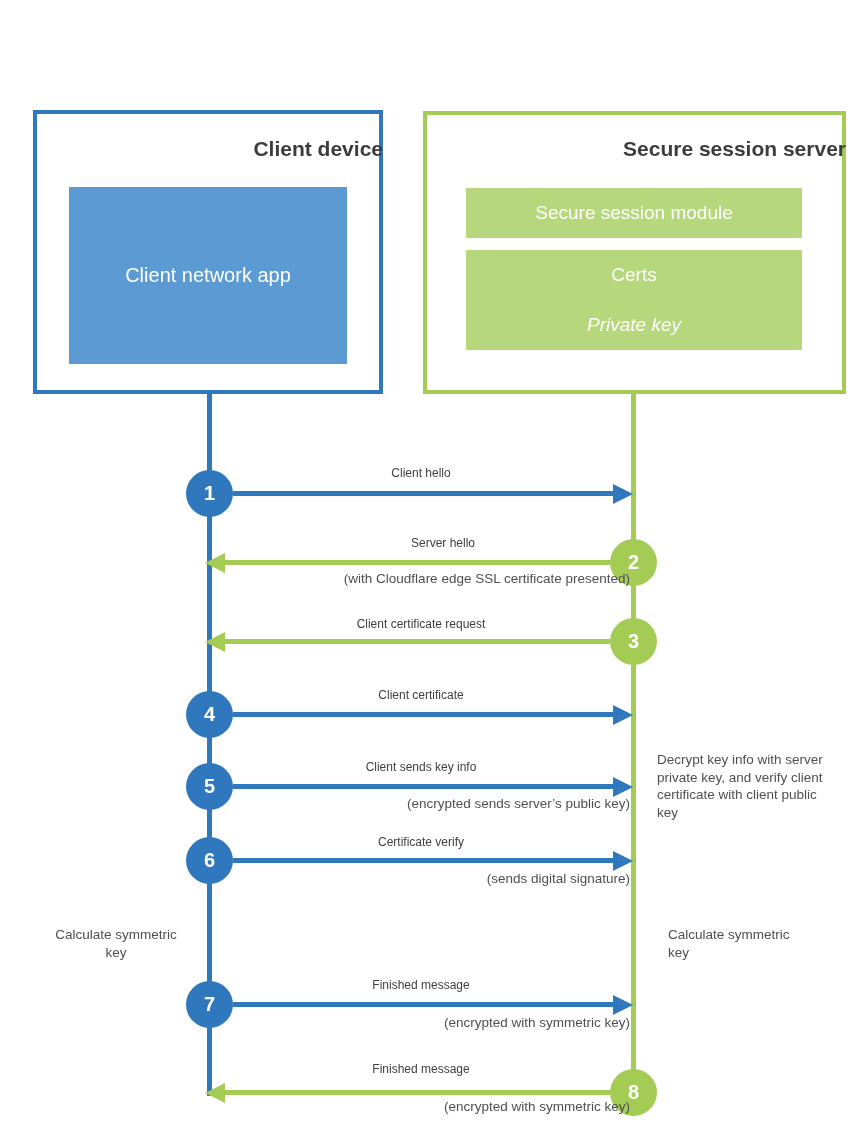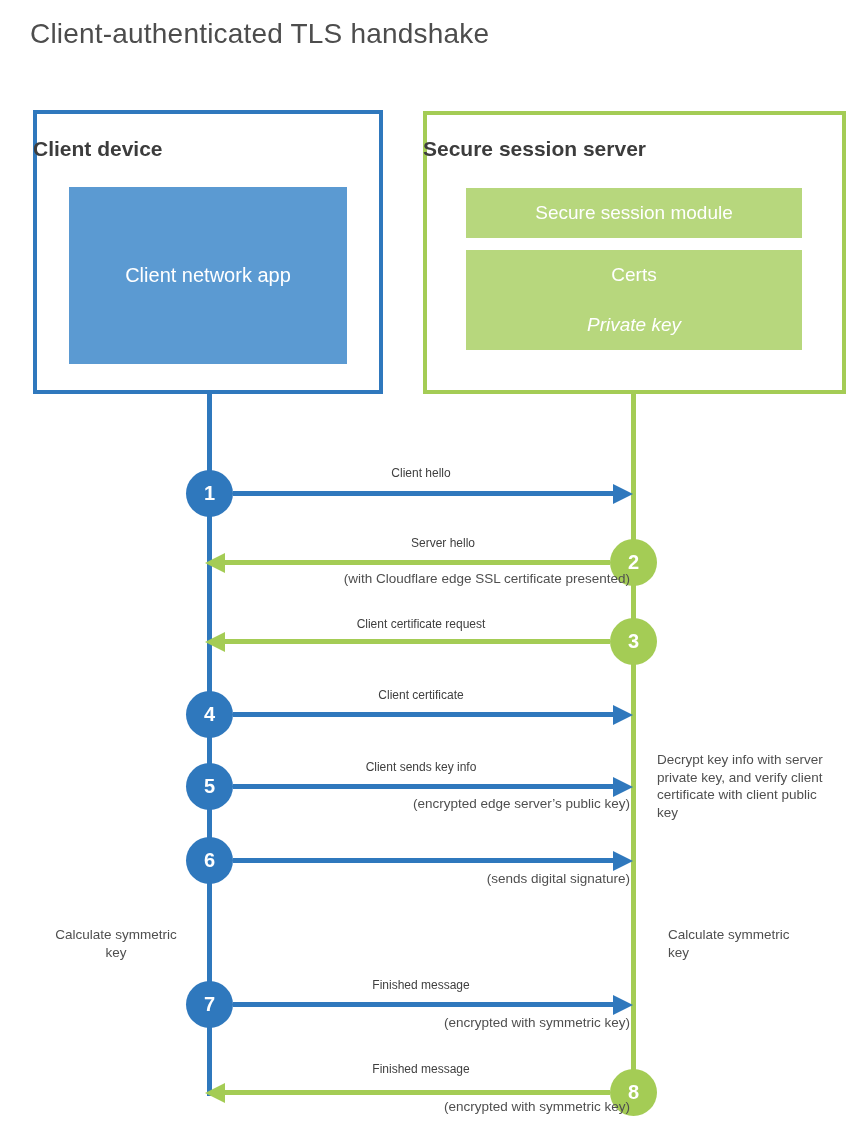--- a/index.html
+++ b/index.html
@@ -24,21 +24,21 @@
   .title {
     position:absolute; left:30px; top:18px;
     font-size:28px; font-weight:300; color:var(--title-gray);
     letter-spacing:0.2px;
   }
   
   .actor-box { position:absolute; background:#fff; }
   .client-box { left:33px; top:110px; width:350px; height:284px; border:4px solid var(--blue); }
   .server-box { left:423px; top:111px; width:423px; height:283px; border:4px solid var(--green); }
   .actor-heading {
-    position:absolute; text-align:left;
+    position:absolute; text-align:right;
     font-size:21px; font-weight:bold; color:var(--heading-gray);
   }
   .client-heading { left:33px; top:137px; width:350px; }
   .server-heading { left:423px; top:137px; width:423px; }
   .app-rect {
     position:absolute; left:69px; top:187px; width:278px; height:177px;
     background:var(--blue-fill);
     display:flex; align-items:center; justify-content:center;
   }
   .app-rect span {
@@ -88,21 +88,20 @@
   }
   .decrypt-note { left:657px; top:751px; width:178px; text-align:left; }
   .calc-left  { left:55px;  top:926px; width:122px; text-align:center; }
   .calc-right { left:668px; top:926px; width:122px; text-align:left; }
 </style>
 </head>
 <body>
 
 <div class="page">
 
-  <div class="title">Client-authenticated TLS handshake</div>
 
   <div class="actor-box client-box"></div>
   <div class="actor-heading client-heading">Client device</div>
   <div class="app-rect">
     <span>Client network app</span>
   </div>
 
   <div class="actor-box server-box"></div>
   <div class="actor-heading server-heading">Secure session server</div>
   <div class="module-bar" style="top:250px;">Certs</div>
@@ -129,23 +128,24 @@
   <div class="step-circle green" style="top:618px;">3</div>
 
   <div class="msg-label" style="top:688px;">Client certificate</div>
   <div class="arrow-line blue" style="top:712px;"></div>
   <div class="arrow-head right" style="top:705px;"></div>
   <div class="step-circle blue" style="top:691px;">4</div>
 
   <div class="msg-label" style="top:760px;">Client sends key info</div>
   <div class="arrow-line blue" style="top:784px;"></div>
   <div class="arrow-head right" style="top:777px;"></div>
-  <div class="msg-sublabel" style="top:796px;">(encrypted edge server’s public key)</div>
+  <div class="msg-sublabel" style="top:796px;">(encrypted sends server’s public key)</div>
   <div class="step-circle blue" style="top:763px;">5</div>
 
+  <div class="msg-label" style="top:835px;">Certificate verify</div>
   <div class="arrow-line blue" style="top:858px;"></div>
   <div class="arrow-head right" style="top:851px;"></div>
   <div class="msg-sublabel" style="top:871px;">(sends digital signature)</div>
   <div class="step-circle blue" style="top:837px;">6</div>
 
   <div class="msg-label" style="top:978px;">Finished message</div>
   <div class="arrow-line blue" style="top:1002px;"></div>
   <div class="arrow-head right" style="top:995px;"></div>
   <div class="msg-sublabel" style="top:1015px;">(encrypted with symmetric key)</div>
   <div class="step-circle blue" style="top:981px;">7</div>

